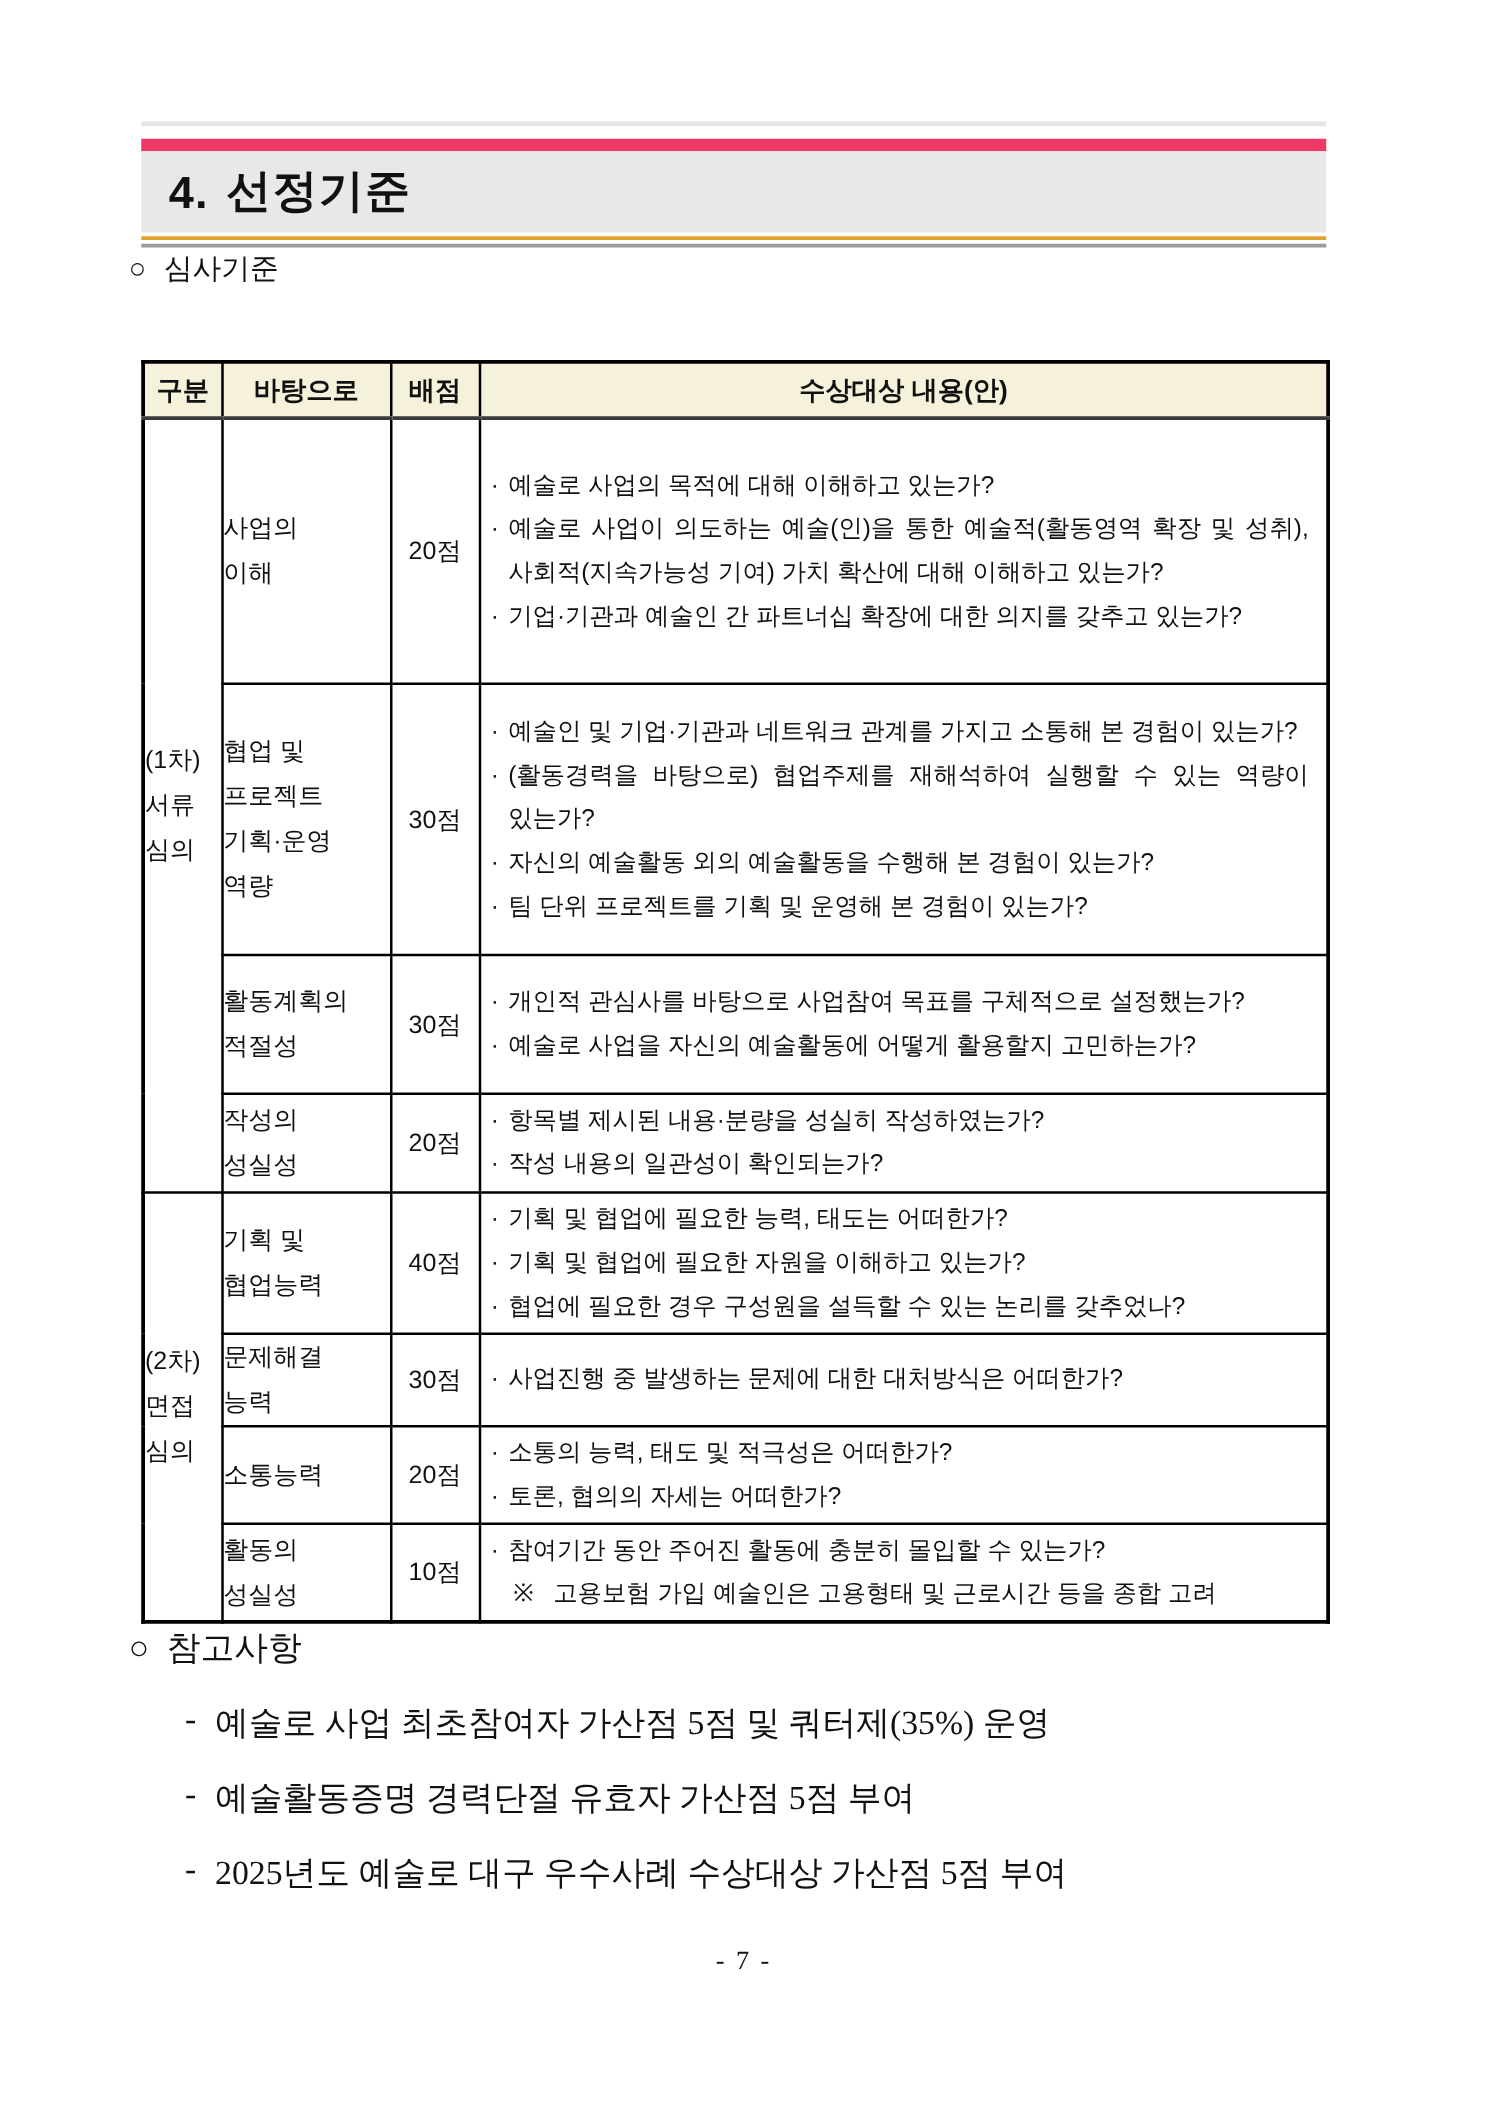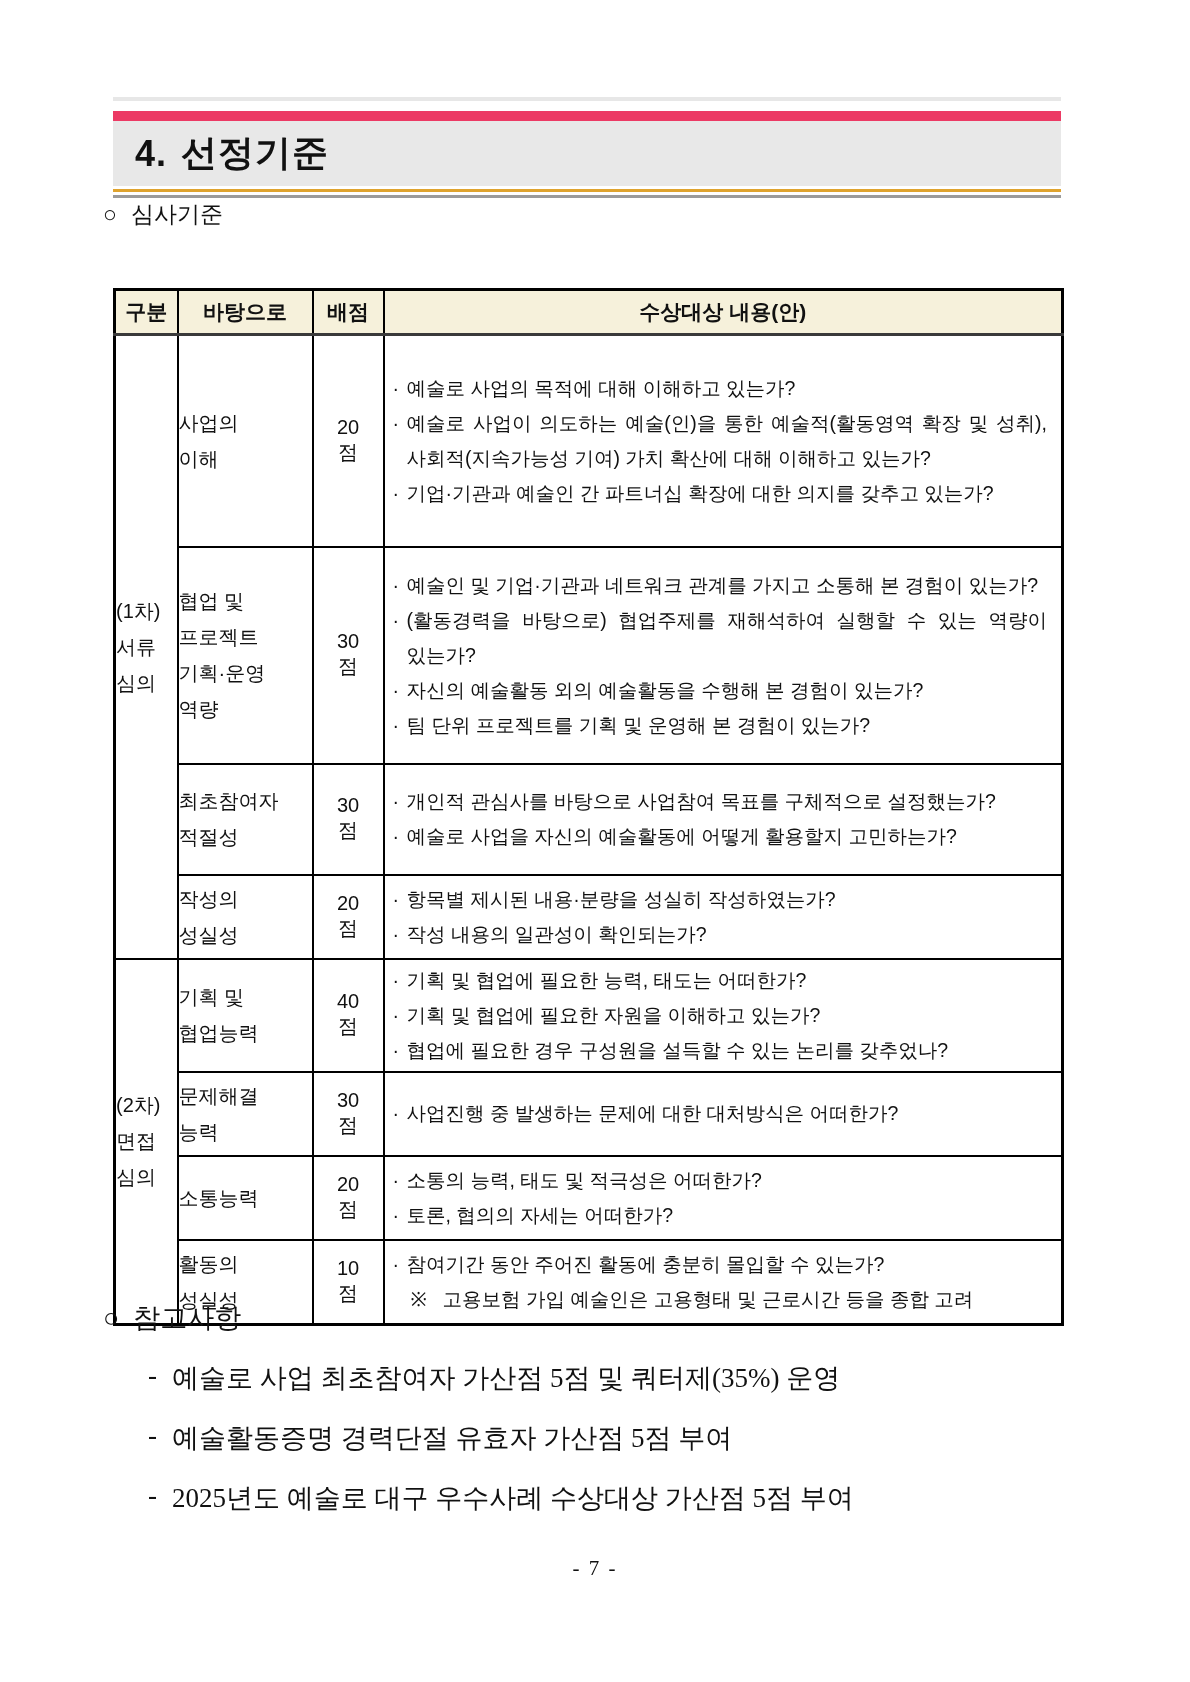--- a/index.html
+++ b/index.html
@@ -51,21 +51,21 @@
     font-size: 21px; font-weight: bold;
     text-align: center; vertical-align: middle;
     border-bottom: 3px solid #3a3a3a;
     padding: 0;
   }
   td.gcell, td.item {
     font-size: 20px; line-height: 36px;
     text-align: left; vertical-align: middle;
     white-space: pre-line; padding: 0;
   }
-  td.score { font-size: 20px; text-align: center; vertical-align: middle; padding: 16px; }
+  td.score { font-size: 20px; text-align: center; vertical-align: middle; padding: 0; }
   tr.gend > td { border-bottom: 2.5px solid var(--table-border); }
   td.details { vertical-align: middle; padding: 3px 14px 3px 0; }
   .detail {
     position: relative;
     font-size: 19.5px; line-height: 35px;
     text-align: justify; word-break: keep-all;
     padding-left: 22px;
   }
   .detail .mark { position: absolute; left: 8px; }
   .detail.note { padding-left: 58px; }
@@ -135,21 +135,21 @@
 역량</td>
           <td class="score">30점</td>
           <td class="details">
             <div class="detail"><span class="mark">·</span><span>예술인 및 기업·기관과 네트워크 관계를 가지고 소통해 본 경험이 있는가?</span></div>
             <div class="detail"><span class="mark">·</span><span>(활동경력을 바탕으로) 협업주제를 재해석하여 실행할 수 있는 역량이 있는가?</span></div>
             <div class="detail"><span class="mark">·</span><span>자신의 예술활동 외의 예술활동을 수행해 본 경험이 있는가?</span></div>
             <div class="detail"><span class="mark">·</span><span>팀 단위 프로젝트를 기획 및 운영해 본 경험이 있는가?</span></div>
           </td>
         </tr>
         <tr style="height:111px">
-          <td class="item">최초참여자
+          <td class="item">활동계획의
 적절성</td>
           <td class="score">30점</td>
           <td class="details">
             <div class="detail"><span class="mark">·</span><span>개인적 관심사를 바탕으로 사업참여 목표를 구체적으로 설정했는가?</span></div>
             <div class="detail"><span class="mark">·</span><span>예술로 사업을 자신의 예술활동에 어떻게 활용할지 고민하는가?</span></div>
           </td>
         </tr>
         <tr class="gend" style="height:79px">
           <td class="item">작성의
 성실성</td>

